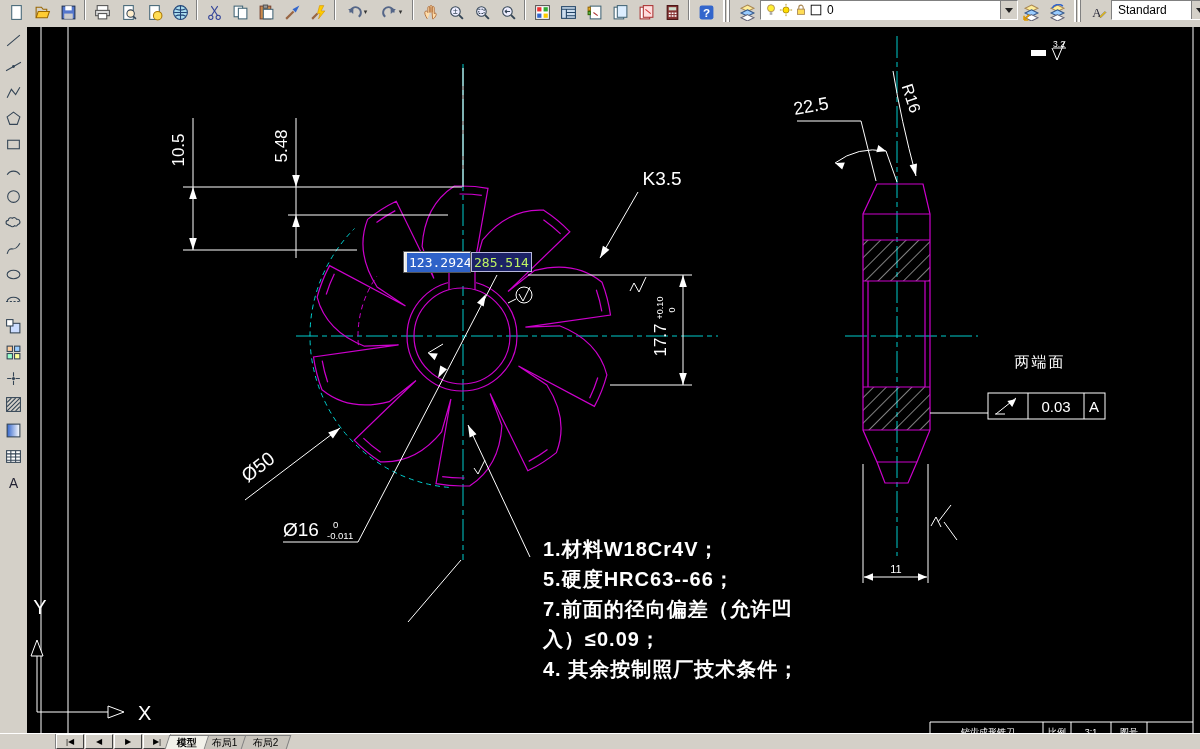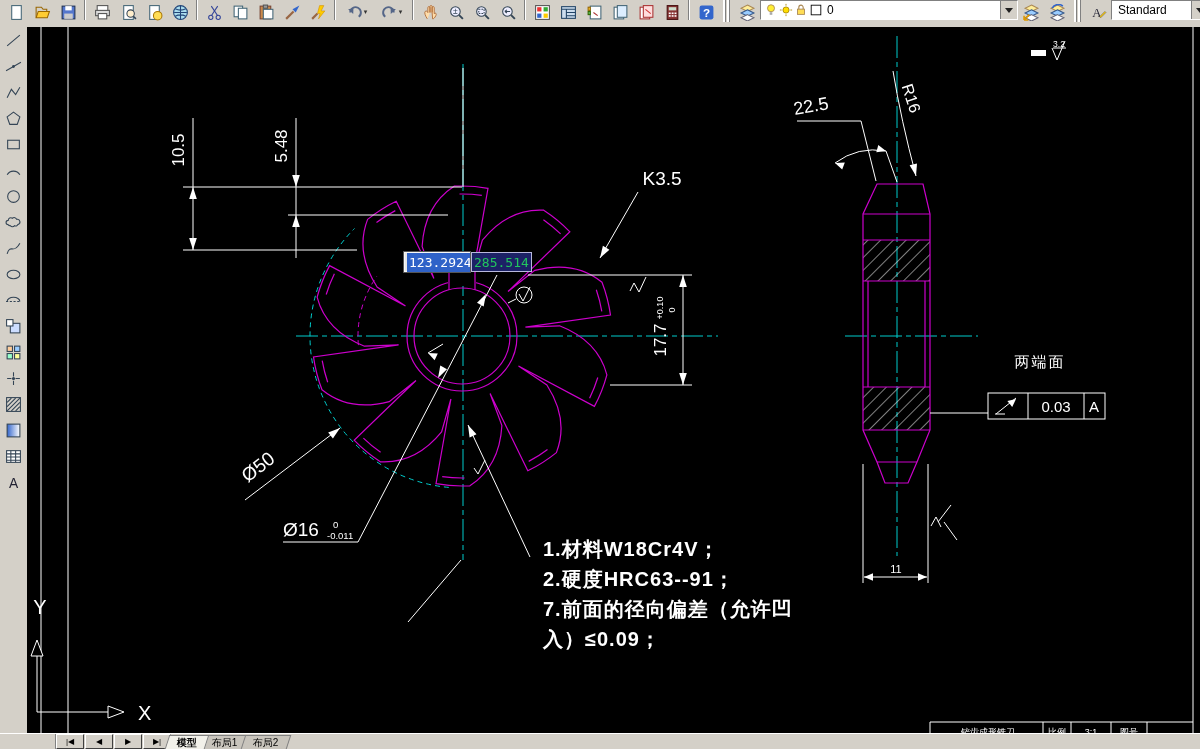--- a/index.html
+++ b/index.html
@@ -40,21 +40,21 @@
   .dimf{fill:var(--dim);stroke:none;}
   .geo{stroke:var(--geo);fill:none;stroke-width:1.2;}
   .geod{stroke:var(--geo);fill:none;stroke-width:1;stroke-dasharray:5 4;}
   .cl{stroke:var(--cl);fill:none;stroke-width:1;stroke-dasharray:22 4 5 4;}
   
   .dyn{position:absolute;height:18px;font-family:"DejaVu Sans Mono",monospace;font-size:13px;
        display:flex;align-items:center;padding:0 2px;}
   #dyn-x{left:377px;top:225px;width:60px;background:#e8e8e8;border:1px solid #f8f8f8;
          outline:1px solid #555;}
   #dyn-x span{background:var(--insel);color:#fff;padding:2px 2px;}
-  #dyn-y{left:444px;top:225px;width:55px;background:var(--infld);border:1px solid #b8b8dc;color:#22c55e;}
+  #dyn-y{left:444px;top:225px;width:55px;background:var(--infld);border:1px solid #b8b8dc;color:#bef264;}
   
   #techreq{position:absolute;left:516px;top:507px;width:340px;color:#fff;}
   #techreq .tr-title{font-size:27px;letter-spacing:9px;margin-bottom:10px;}
   #techreq .tr-line{font-size:20px;line-height:30px;letter-spacing:1px;font-weight:bold;}
   
   #tabbar{position:absolute;left:0;bottom:0;width:1200px;height:15px;background:#d4d0c8;
           border-top:1px solid #fff;display:flex;align-items:center;font-size:10px;}
   #tabbar .spacer{width:55px;height:100%;border-right:1px solid #808080;}
   .navbtn{width:26px;height:13px;background:#d4d0c8;border:1px solid;
           border-color:#fff #404040 #404040 #fff;display:flex;align-items:center;
@@ -575,23 +575,24 @@
     <div id="dyn-x" class="dyn">
       <span>123.2924</span>
     </div>
     <div id="dyn-y" class="dyn">
       <span>285.514</span>
     </div>
 
     <div id="techreq">
       <div id="tr-lines">
           <div class="tr-line">1.材料W18Cr4V；</div>
-          <div class="tr-line">2.硬度HRC63--91；</div>
+          <div class="tr-line">5.硬度HRC63--66；</div>
           <div class="tr-line">7.前面的径向偏差（允许凹</div>
           <div class="tr-line">入）≤0.09；</div>
+          <div class="tr-line">4. 其余按制照厂技术条件；</div>
         </div>
     </div>
   </div>
 
   <div id="tabbar">
       <div class="spacer"></div>
       <div class="navbtn">|◀</div>
       <div class="navbtn">◀</div>
       <div class="navbtn">▶</div>
       <div class="navbtn">▶|</div>

